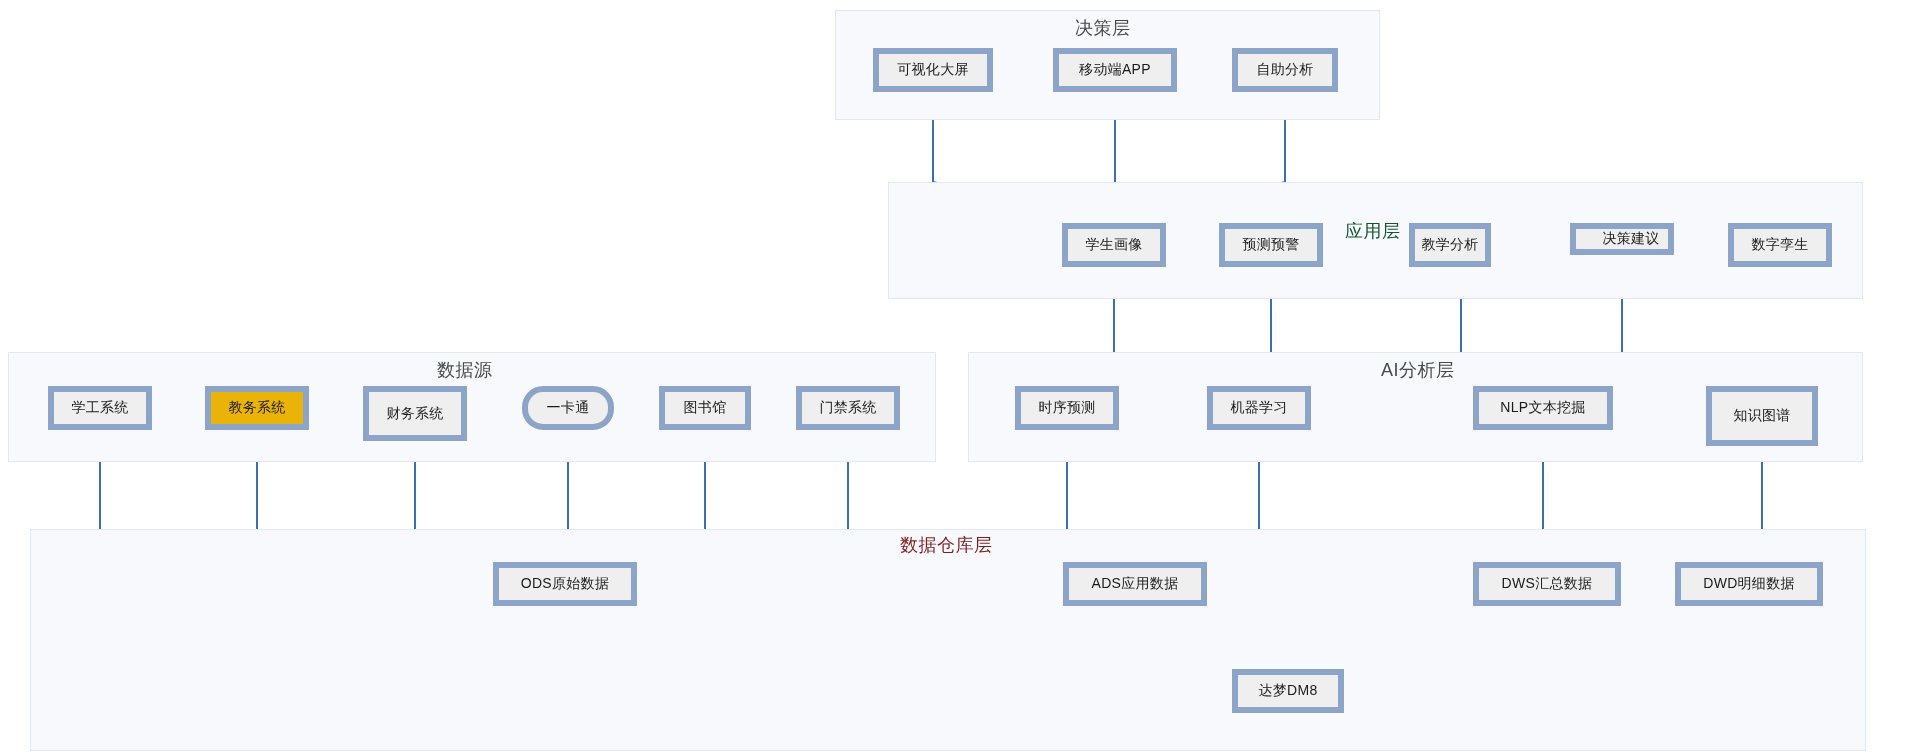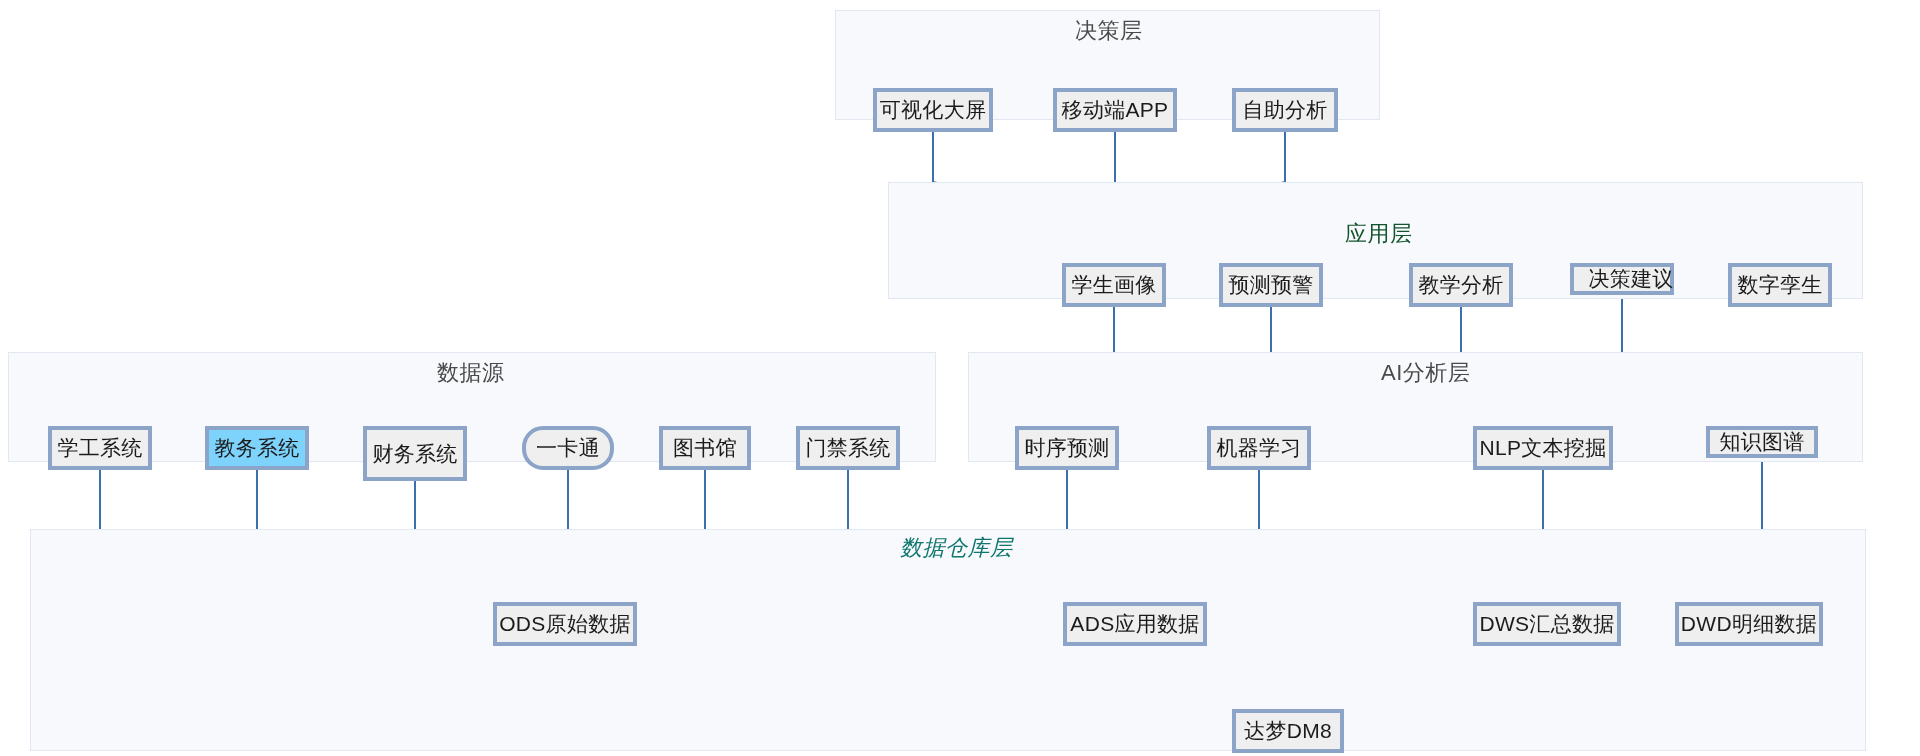--- a/index.html
+++ b/index.html
@@ -1,23 +1,23 @@
 <!DOCTYPE html>
 <html><head>
 <meta charset="utf-8">
 <style>
   html,body{margin:0;padding:0;background:#ffffff;}
   body{width:1920px;height:756px;font-family:"Liberation Sans","DejaVu Sans",sans-serif;overflow:hidden;position:relative;}
   #stage{position:relative;width:1920px;height:756px;}
   svg#wires{position:absolute;left:0;top:0;width:1920px;height:756px;}
   .panel{position:absolute;background:#f7f9fc;border:1px solid #e2e8f2;box-sizing:border-box;}
-  .panel-title{position:absolute;font-size:22px;color:#4a4a4a;white-space:nowrap;letter-spacing:.5px;}
-  .node{position:absolute;background:#efefef;border:4px solid #000000;box-sizing:border-box;
-        display:flex;align-items:center;justify-content:center;font-size:21px;color:#1b1b1b;
-        white-space:nowrap;letter-spacing:.3px;margin-top:40px;}
+  .panel-title{position:absolute;font-size:18px;color:#4a4a4a;white-space:nowrap;letter-spacing:.5px;}
+  .node{position:absolute;background:#efefef;border:6px solid #000000;box-sizing:border-box;
+        display:flex;align-items:center;justify-content:center;font-size:14px;color:#1b1b1b;
+        white-space:nowrap;letter-spacing:.3px;}
 </style>
 </head>
 <body>
 
 <div id="stage">
   <svg id="wires" viewBox="0 0 1920 756">
     <defs>
       <marker id="arrowhead" markerWidth="9" markerHeight="9" refX="7.4" refY="3.2" orient="auto" markerUnits="strokeWidth">
         <path d="M0,0 L8,3.2 L0,6.4 L1.8,3.2 Z" fill="#3a6fb0"></path>
       </marker>
@@ -49,38 +49,38 @@
   <div id="panel-host">
       <div class="panel" style="left: 835px; top: 10px; width: 545px; height: 110px; background: rgb(247, 249, 252); border-color: rgb(226, 232, 242);"></div>
       <div class="panel-title" style="left: 1075px; top: 16px; color: rgb(74, 74, 74);">决策层</div>
       <div class="node" style="left: 873px; top: 48px; width: 120px; height: 44px; background: rgb(239, 239, 239); border-color: rgb(139, 164, 200); color: rgb(27, 27, 27);">可视化大屏</div>
       <div class="node" style="left: 1053px; top: 48px; width: 124px; height: 44px; background: rgb(239, 239, 239); border-color: rgb(139, 164, 200); color: rgb(27, 27, 27);">移动端APP</div>
       <div class="node" style="left: 1232px; top: 48px; width: 106px; height: 44px; background: rgb(239, 239, 239); border-color: rgb(139, 164, 200); color: rgb(27, 27, 27);">自助分析</div>
       <div class="panel" style="left: 888px; top: 182px; width: 975px; height: 117px; background: rgb(247, 249, 252); border-color: rgb(226, 232, 242);"></div>
       <div class="panel-title" style="left: 1345px; top: 219px; color: #14532d;">应用层</div>
       <div class="node" style="left: 1062px; top: 223px; width: 104px; height: 44px; background: rgb(239, 239, 239); border-color: rgb(139, 164, 200); color: rgb(27, 27, 27);">学生画像</div>
       <div class="node" style="left: 1219px; top: 223px; width: 104px; height: 44px; background: rgb(239, 239, 239); border-color: rgb(139, 164, 200); color: rgb(27, 27, 27);">预测预警</div>
-      <div class="node" style="left: 1409px; top: 223px; width: 104px; height: 44px; background: rgb(239, 239, 239); border-color: rgb(139, 164, 200); color: rgb(27, 27, 27);">教学分析</div>
+      <div class="node" style="left: 1409px; top: 223px; width: 82px; height: 44px; background: rgb(239, 239, 239); border-color: rgb(139, 164, 200); color: rgb(27, 27, 27);">教学分析</div>
       <div class="node" style="left: 1570px; top: 223px; width: 104px; height: 32px; background: rgb(239, 239, 239); border-color: rgb(139, 164, 200); color: rgb(27, 27, 27); padding-left: 18px;">决策建议</div>
       <div class="node" style="left: 1728px; top: 223px; width: 104px; height: 44px; background: rgb(239, 239, 239); border-color: rgb(139, 164, 200); color: rgb(27, 27, 27);">数字孪生</div>
       <div class="panel" style="left: 8px; top: 352px; width: 928px; height: 110px; background: rgb(247, 249, 252); border-color: rgb(226, 232, 242);"></div>
       <div class="panel-title" style="left: 437px; top: 358px; color: rgb(74, 74, 74);">数据源</div>
       <div class="node" style="left: 48px; top: 386px; width: 104px; height: 44px; background: rgb(239, 239, 239); border-color: rgb(139, 164, 200); color: rgb(27, 27, 27);">学工系统</div>
-      <div class="node" style="left: 205px; top: 386px; width: 104px; height: 44px; background: #7dd3fc; border-color: rgb(139, 164, 200); color: rgb(27, 27, 27);">教务系统</div>
+      <div class="node" style="left: 205px; top: 386px; width: 104px; height: 44px; background: #eab308; border-color: rgb(139, 164, 200); color: rgb(27, 27, 27);">教务系统</div>
       <div class="node" style="left: 363px; top: 386px; width: 104px; height: 55px; background: rgb(239, 239, 239); border-color: rgb(139, 164, 200); color: rgb(27, 27, 27);">财务系统</div>
       <div class="node" style="left: 522px; top: 386px; width: 92px; height: 44px; background: rgb(239, 239, 239); border-color: rgb(139, 164, 200); color: rgb(27, 27, 27); border-radius: 21px;">一卡通</div>
       <div class="node" style="left: 659px; top: 386px; width: 92px; height: 44px; background: rgb(239, 239, 239); border-color: rgb(139, 164, 200); color: rgb(27, 27, 27);">图书馆</div>
       <div class="node" style="left: 796px; top: 386px; width: 104px; height: 44px; background: rgb(239, 239, 239); border-color: rgb(139, 164, 200); color: rgb(27, 27, 27);">门禁系统</div>
       <div class="panel" style="left: 968px; top: 352px; width: 895px; height: 110px; background: rgb(247, 249, 252); border-color: rgb(226, 232, 242);"></div>
       <div class="panel-title" style="left: 1381px; top: 358px; color: rgb(74, 74, 74);">AI分析层</div>
       <div class="node" style="left: 1015px; top: 386px; width: 104px; height: 44px; background: rgb(239, 239, 239); border-color: rgb(139, 164, 200); color: rgb(27, 27, 27);">时序预测</div>
       <div class="node" style="left: 1207px; top: 386px; width: 104px; height: 44px; background: rgb(239, 239, 239); border-color: rgb(139, 164, 200); color: rgb(27, 27, 27);">机器学习</div>
       <div class="node" style="left: 1473px; top: 386px; width: 140px; height: 44px; background: rgb(239, 239, 239); border-color: rgb(139, 164, 200); color: rgb(27, 27, 27);">NLP文本挖掘</div>
-      <div class="node" style="left: 1706px; top: 386px; width: 112px; height: 32px; background: rgb(239, 239, 239); border-color: rgb(139, 164, 200); color: rgb(27, 27, 27);">知识图谱</div>
+      <div class="node" style="left: 1706px; top: 386px; width: 112px; height: 60px; background: rgb(239, 239, 239); border-color: rgb(139, 164, 200); color: rgb(27, 27, 27);">知识图谱</div>
       <div class="panel" style="left: 30px; top: 529px; width: 1836px; height: 222px; background: rgb(247, 249, 252); border-color: rgb(226, 232, 242);"></div>
-      <div class="panel-title" style="left: 900px; top: 533px; color: #0f766e; font-style: italic;">数据仓库层</div>
+      <div class="panel-title" style="left: 900px; top: 533px; color: #7f1d1d;">数据仓库层</div>
       <div class="node" style="left: 493px; top: 562px; width: 144px; height: 44px; background: rgb(239, 239, 239); border-color: rgb(139, 164, 200); color: rgb(27, 27, 27);">ODS原始数据</div>
       <div class="node" style="left: 1063px; top: 562px; width: 144px; height: 44px; background: rgb(239, 239, 239); border-color: rgb(139, 164, 200); color: rgb(27, 27, 27);">ADS应用数据</div>
       <div class="node" style="left: 1473px; top: 562px; width: 148px; height: 44px; background: rgb(239, 239, 239); border-color: rgb(139, 164, 200); color: rgb(27, 27, 27);">DWS汇总数据</div>
       <div class="node" style="left: 1675px; top: 562px; width: 148px; height: 44px; background: rgb(239, 239, 239); border-color: rgb(139, 164, 200); color: rgb(27, 27, 27);">DWD明细数据</div>
       <div class="node" style="left: 1232px; top: 669px; width: 112px; height: 44px; background: rgb(239, 239, 239); border-color: rgb(139, 164, 200); color: rgb(27, 27, 27);">达梦DM8</div>
     </div>
 </div>
 
 </body></html>

